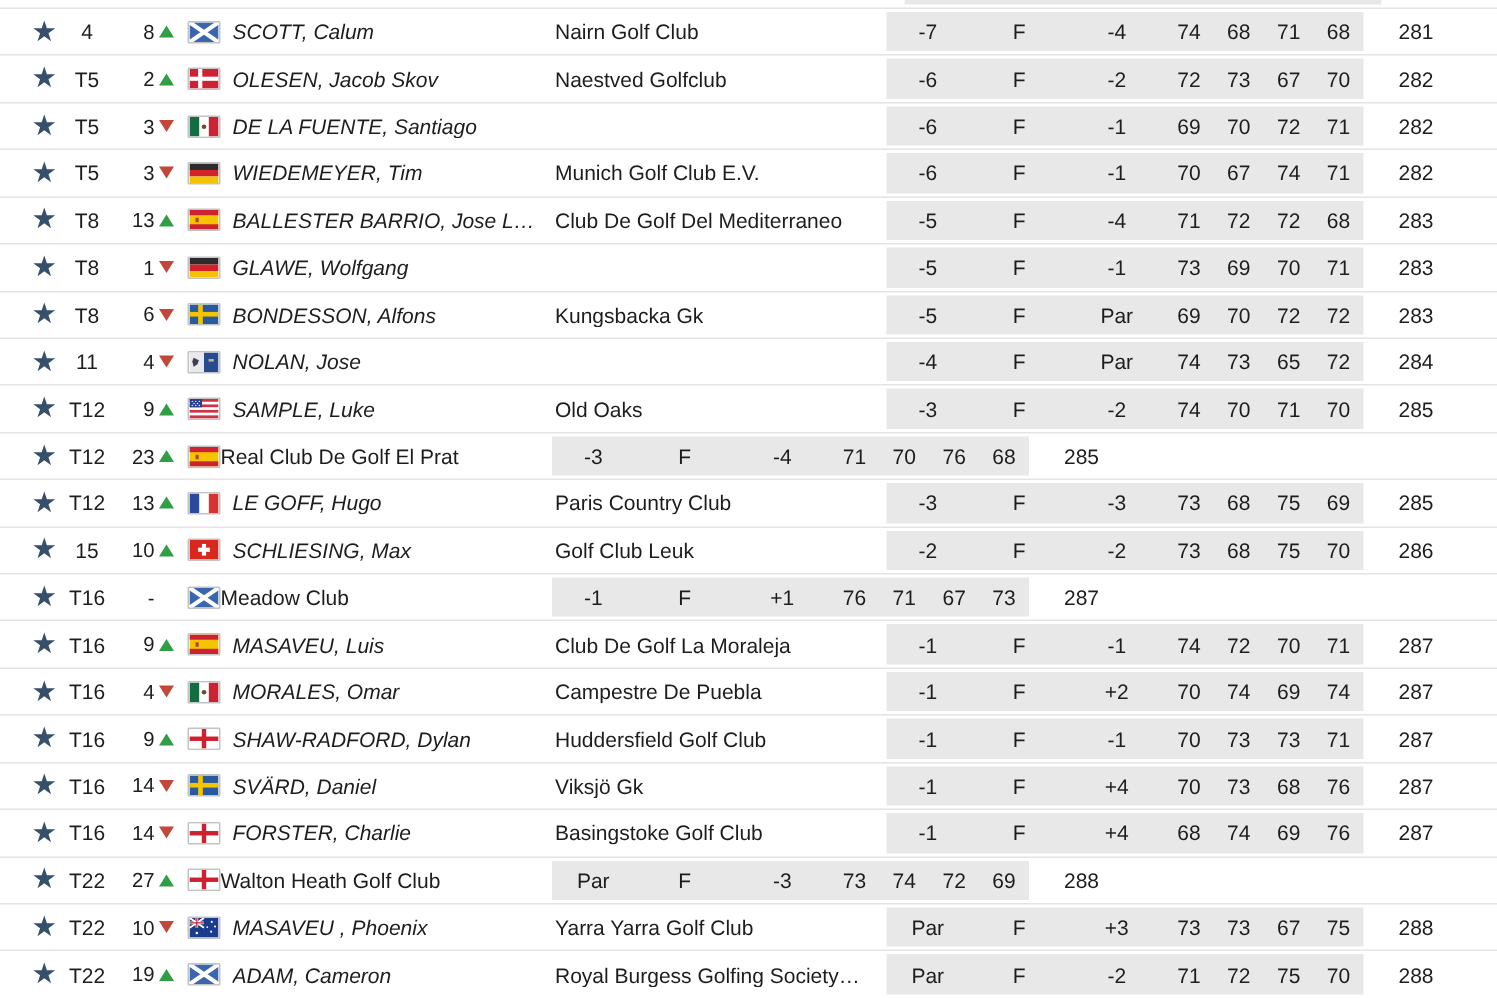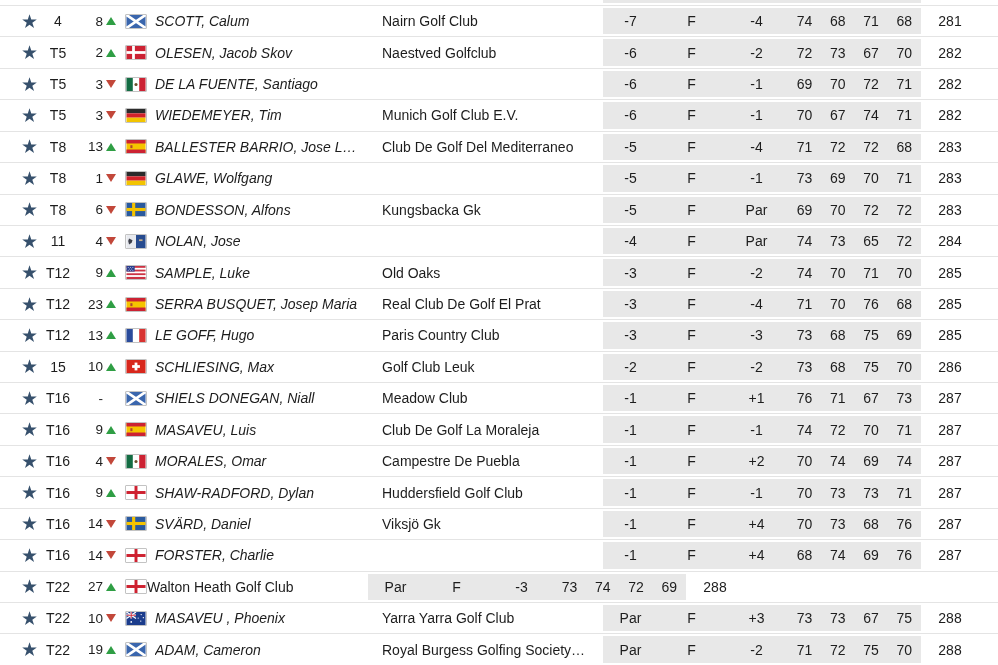--- a/index.html
+++ b/index.html
@@ -20,21 +20,21 @@
   .cell-flag { margin-left:7px; width:22px; height:15px; display:flex; }
   .cell-flag svg { border:1px solid #c3c3c3; border-radius:1px; display:block; }
   .cell-name { margin-left:8px; flex:1; font-size:14px; white-space:nowrap; overflow:hidden;font-style:italic; }
   .cell-club { width:221px; font-size:14px; white-space:nowrap; overflow:hidden; }
   .scores { width:318px; align-self:stretch; margin:2px 0 2px 0; background:var(--band);
             display:flex; align-items:center; }
   .cell-topar { width:55px; text-align:center; font-size:14px; }
   .cell-thru  { width:67px; text-align:center; font-size:14px; }
   .cell-today { width:63px; text-align:center; font-size:14px; }
   .cell-round { width:33.25px; text-align:center; font-size:14px; }
-  .cell-total { width:77px; padding-right:19px; text-align:center; font-size:14px; }
+  .cell-total { width:89px; padding-right:19px; text-align:center; font-size:14px; }
 </style>
 </head>
 <body>
 
 <div id="board">
   <div class="top-sliver">
     <div class="sliver-band"></div>
   </div>
   <div id="rows">
   <div class="row">
@@ -353,21 +353,20 @@
           </span>
     </div>
     <span class="cell-flag">
           <svg width="22" height="15" viewBox="0 0 22 15" xmlns="http://www.w3.org/2000/svg">
             <rect width="22" height="15" fill="#f5c400"></rect>
             <rect width="22" height="4" fill="#cc2233"></rect>
             <rect y="11" width="22" height="4" fill="#cc2233"></rect>
             <rect x="4.5" y="6" width="2.4" height="3.4" fill="#b0442f"></rect>
           </svg>
         </span>
-    <div class="cell-name">SERRA BUSQUET, Josep Maria</div>
     <div class="cell-club">Real Club De Golf El Prat</div>
     <div class="scores">
       <div class="cell-topar">-3</div>
       <div class="cell-thru">F</div>
       <div class="cell-today">-4</div>
       <div class="cell-round">71</div>
       <div class="cell-round">70</div>
       <div class="cell-round">76</div>
       <div class="cell-round">68</div>
     </div>
@@ -446,21 +445,20 @@
     <div class="cell-move">
       <span class="move-num">-</span>
       <span class="move-arrow"></span>
     </div>
     <span class="cell-flag">
           <svg width="22" height="15" viewBox="0 0 22 15" xmlns="http://www.w3.org/2000/svg">
             <rect width="22" height="15" fill="#3a66ad"></rect>
             <path d="M0 0 L22 15 M22 0 L0 15" stroke="#fff" stroke-width="3.2"></path>
           </svg>
         </span>
-    <div class="cell-name">SHIELS DONEGAN, Niall</div>
     <div class="cell-club">Meadow Club</div>
     <div class="scores">
       <div class="cell-topar">-1</div>
       <div class="cell-thru">F</div>
       <div class="cell-today">+1</div>
       <div class="cell-round">76</div>
       <div class="cell-round">71</div>
       <div class="cell-round">67</div>
       <div class="cell-round">73</div>
     </div>
@@ -609,20 +607,21 @@
           </span>
     </div>
     <span class="cell-flag">
           <svg width="22" height="15" viewBox="0 0 22 15" xmlns="http://www.w3.org/2000/svg">
             <rect width="22" height="15" fill="#fff"></rect>
             <rect x="9.3" width="3.4" height="15" fill="#ce2130"></rect>
             <rect y="5.8" width="22" height="3.4" fill="#ce2130"></rect>
           </svg>
         </span>
     <div class="cell-name">FORSTER, Charlie</div>
+    <div class="cell-club">Basingstoke Golf Club</div>
     <div class="scores">
       <div class="cell-topar">-1</div>
       <div class="cell-thru">F</div>
       <div class="cell-today">+4</div>
       <div class="cell-round">68</div>
       <div class="cell-round">74</div>
       <div class="cell-round">69</div>
       <div class="cell-round">76</div>
     </div>
     <div class="cell-total">287</div>

